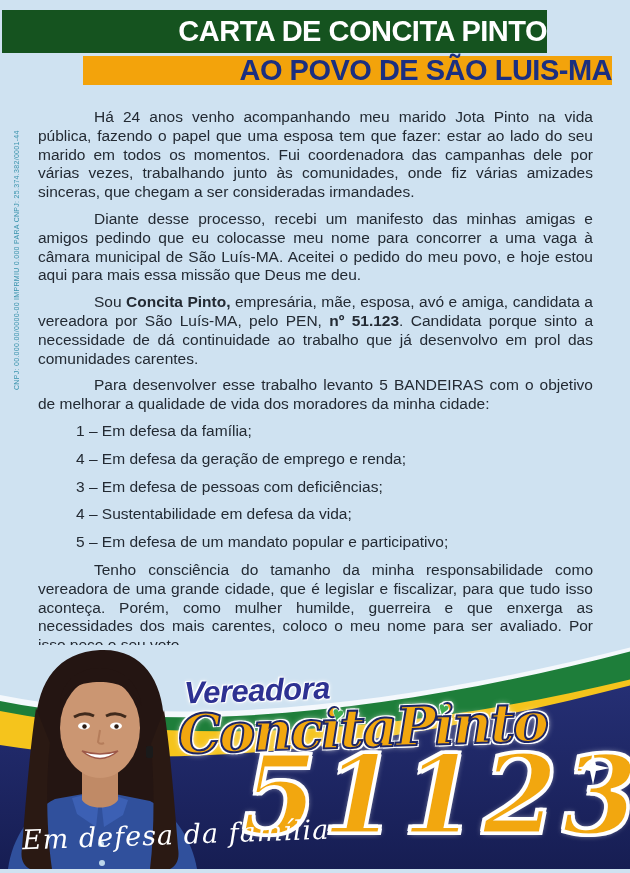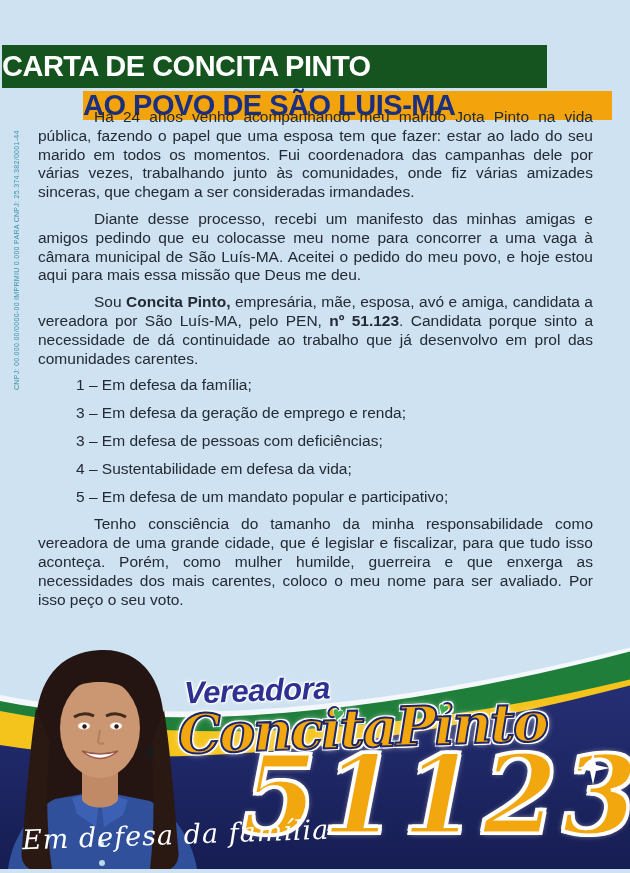--- a/index.html
+++ b/index.html
@@ -1,20 +1,20 @@
 <!DOCTYPE html>
 <html><head>
 <meta charset="utf-8">
 <style>
   html,body{margin:0;padding:0;}
   body{width:630px;height:873px;position:relative;overflow:hidden;
        background:#cfe2f1;font-family:"Liberation Sans",sans-serif;}
 
   
-  .banner{position:absolute;display:flex;align-items:center;justify-content:flex-start;margin-top:35px;}
+  .banner{position:absolute;display:flex;align-items:center;justify-content:flex-end;}
   .banner-primary{left:2px;top:10px;width:545px;height:43px;background:#15531f;}
   .banner-primary .banner-text{color:#ffffff;font-size:29px;font-weight:bold;letter-spacing:-.5px;}
   .banner-secondary{left:83px;top:56px;width:529px;height:29px;background:#f3a30b;}
   .banner-secondary .banner-text{color:#1b2f80;font-size:29px;font-weight:bold;letter-spacing:-.5px;}
 
   
   .side-note{position:absolute;left:13px;top:390px;transform:rotate(-90deg);
              transform-origin:0 0;white-space:nowrap;font-size:7px;color:#3a93ad;letter-spacing:.3px;}
 
   
@@ -64,22 +64,23 @@
 <div class="banner banner-secondary">
   <span class="banner-text">AO POVO DE SÃO LUIS-MA</span>
 </div>
 
 <div class="side-note">CNPJ: 00.000.00/0000-00 IMPRMIU 0.000 PARA CNPJ: 25.374.382/0001-44</div>
 
 <div class="letter">
     <p class="para"><span>Há 24 anos venho acompanhando meu marido Jota Pinto na vida pública, fazendo o papel que uma esposa tem que fazer: estar ao lado do seu marido em todos os momentos. Fui coordenadora das campanhas dele por várias vezes, trabalhando junto às comunidades, onde fiz várias amizades sinceras, que chegam a ser consideradas irmandades.</span></p>
     <p class="para"><span>Diante desse processo, recebi um manifesto das minhas amigas e amigos pedindo que eu colocasse meu nome para concorrer a uma vaga à câmara municipal de São Luís-MA. Aceitei o pedido do meu povo, e hoje estou aqui para mais essa missão que Deus me deu.</span></p>
     <p class="para"><span>Sou </span><b>Concita Pinto,</b><span> empresária, mãe, esposa, avó e amiga, candidata a vereadora por São Luís-MA, pelo PEN, </span><b>nº 51.123</b><span>. Candidata porque sinto a necessidade de dá continuidade ao trabalho que já desenvolvo em prol das comunidades carentes.</span></p>
+    <p class="para"><span>Para desenvolver esse trabalho levanto 5 BANDEIRAS com o objetivo de melhorar a qualidade de vida dos moradores da minha cidade:</span></p>
     <p class="list-item">1 – Em defesa da família;</p>
-    <p class="list-item">3 – Em defesa da geração de emprego e renda;</p>
+    <p class="list-item">4 – Em defesa da geração de emprego e renda;</p>
     <p class="list-item">3 – Em defesa de pessoas com deficiências;</p>
     <p class="list-item">4 – Sustentabilidade em defesa da vida;</p>
     <p class="list-item">5 – Em defesa de um mandato popular e participativo;</p>
     <p class="para"><span>Tenho consciência do tamanho da minha responsabilidade como vereadora de uma grande cidade, que é legislar e fiscalizar, para que tudo isso aconteça. Porém, como mulher humilde, guerreira e que enxerga as necessidades dos mais carentes, coloco o meu nome para ser avaliado. Por isso peço o seu voto.</span></p>
   </div>
 
 <div class="quote">
 </div>
 
 <div class="hero">

